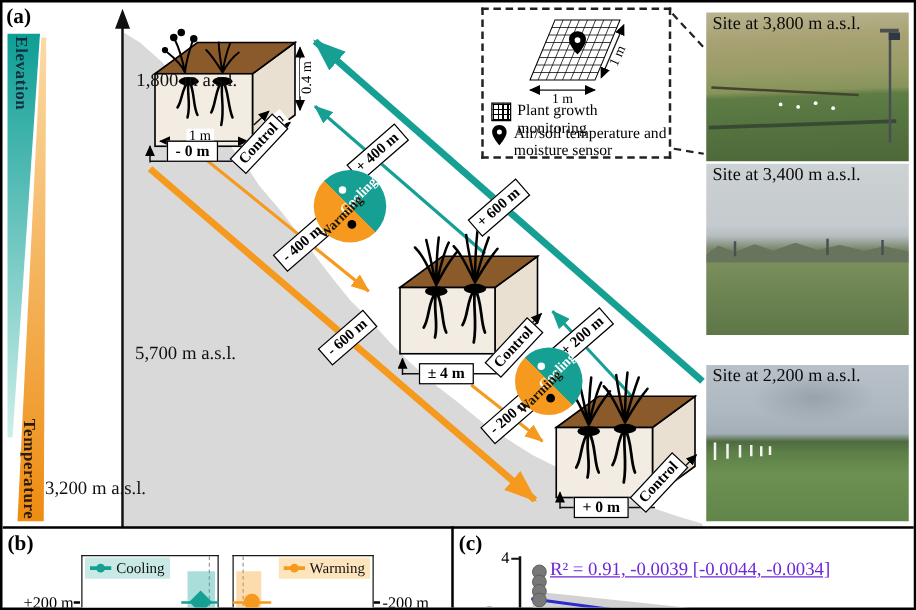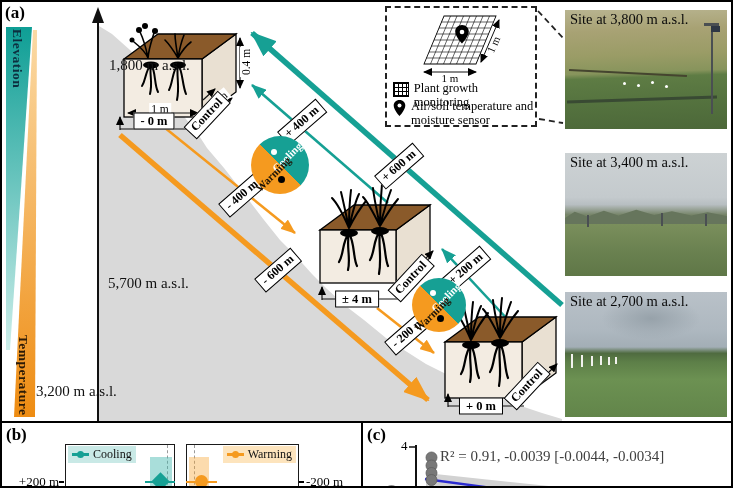--- a/index.html
+++ b/index.html
@@ -50,21 +50,21 @@
   .lgmark.orng::after{background:#f59a1f;}
   .dash-v{position:absolute;top:0;bottom:0;width:0;border-left:1.5px dashed #9a9a9a;}
   .band{position:absolute;}
   .tick{position:absolute;background:#000;}
   .ticklab{position:absolute;font-size:13px;color:#000;white-space:nowrap;}
   .diamond{position:absolute;width:13px;height:13px;background:#16a094;transform:rotate(45deg);}
   .circlept{position:absolute;width:13px;height:13px;border-radius:50%;background:#f59a1f;}
   .ebar{position:absolute;height:2.5px;}
   .ebar.teal{background:#16a094;}
   .ebar.orng{background:#f59a1f;}
-  .anno{position:absolute;font-size:15px;color:#404040;white-space:nowrap;}
+  .anno{position:absolute;font-size:15px;color:#6d28d9;white-space:nowrap;text-decoration:underline;}
   .mast{position:absolute;background:#4a4f52;}
   .fenceline{position:absolute;background:#45452f;}
   .ridge{position:absolute;left:0;top:41%;width:100%;height:17%;background:#66755c;
     clip-path:polygon(0 70%,6% 40%,14% 62%,24% 35%,33% 58%,44% 30%,55% 55%,66% 38%,78% 58%,88% 42%,100% 60%,100% 100%,0 100%);}
   .cloud{position:absolute;left:22%;top:4%;width:62%;height:34%;border-radius:50%;
          background:radial-gradient(ellipse at center,#97a2aa 0%,rgba(151,162,170,0) 70%);}
   .post{position:absolute;background:#f2f2ee;width:2px;}
   .wdots{position:absolute;width:3px;height:3px;border-radius:50%;background:#fff;
          box-shadow:14px 2px 0 #fff,28px -1px 0 #fff,42px 3px 0 #fff;}
 </style>
@@ -273,29 +273,29 @@
 
   <div class="photo" style="left:563px;top:8px;height:119px;background:linear-gradient(178deg,#b8b490 0%,#a8a274 18%,#9a9c66 38%,#87945c 52%,#5e7c44 56%,#55733f 75%,#4c6839 100%);">
     <span class="cap">Site at 3,800 m a.s.l.</span>
     <i class="fenceline" style="left:4px;top:62px;width:118px;height:2px;transform:rotate(3deg);"></i>
     <i class="fenceline" style="left:2px;top:88px;width:150px;height:3px;transform:rotate(-2deg);background:#394a33;"></i>
     <i class="mast" style="right:14px;top:16px;width:2.5px;height:88px;"></i>
     <i class="mast" style="right:8px;top:13px;width:15px;height:2.5px;"></i>
     <i class="mast" style="right:7px;top:16px;width:9px;height:6px;background:#2e3744;"></i>
     <i class="wdots" style="left:58px;top:72px;"></i>
   </div>
-  <div class="photo" style="left:563px;top:151px;height:123px;background:linear-gradient(180deg,#cdd2d4 0%,#c4cacd 36%,#b7bec1 42%,#78866b 50%,#7a8f5c 58%,#6a8150 80%,#5f7747 100%);text-align:center;">
+  <div class="photo" style="left:563px;top:129px;height:137px;background:linear-gradient(180deg,#cdd2d4 0%,#c4cacd 36%,#b7bec1 42%,#78866b 50%,#7a8f5c 58%,#6a8150 80%,#5f7747 100%);text-align:center;">
     <span class="cap">Site at 3,400 m a.s.l.</span>
     <i class="ridge"></i>
     <i class="mast" style="left:22px;top:62px;width:2px;height:12px;"></i>
     <i class="mast" style="left:96px;top:60px;width:2px;height:13px;"></i>
     <i class="mast" style="left:140px;top:61px;width:2px;height:12px;"></i>
   </div>
   <div class="photo" style="left:563px;top:290px;height:125px;background:linear-gradient(180deg,#b9c1c8 0%,#aeb8c0 30%,#a3aeb6 44%,#4f6b40 49%,#5d7f48 56%,#6c9152 70%,#62854a 100%);">
-    <span class="cap">Site at 2,700 m a.s.l.</span>
+    <span class="cap">Site at 2,200 m a.s.l.</span>
     <i class="cloud"></i>
     <i class="post" style="left:6px;top:62px;height:14px;"></i>
     <i class="post" style="left:16px;top:63px;height:12px;"></i>
     <i class="post" style="left:26px;top:64px;height:10px;"></i>
     <i class="post" style="left:35px;top:64px;height:9px;"></i>
     <i class="post" style="left:43px;top:65px;height:8px;"></i>
     <i class="post" style="left:50px;top:65px;height:7px;"></i>
   </div>
 
   <div class="divh"></div>

